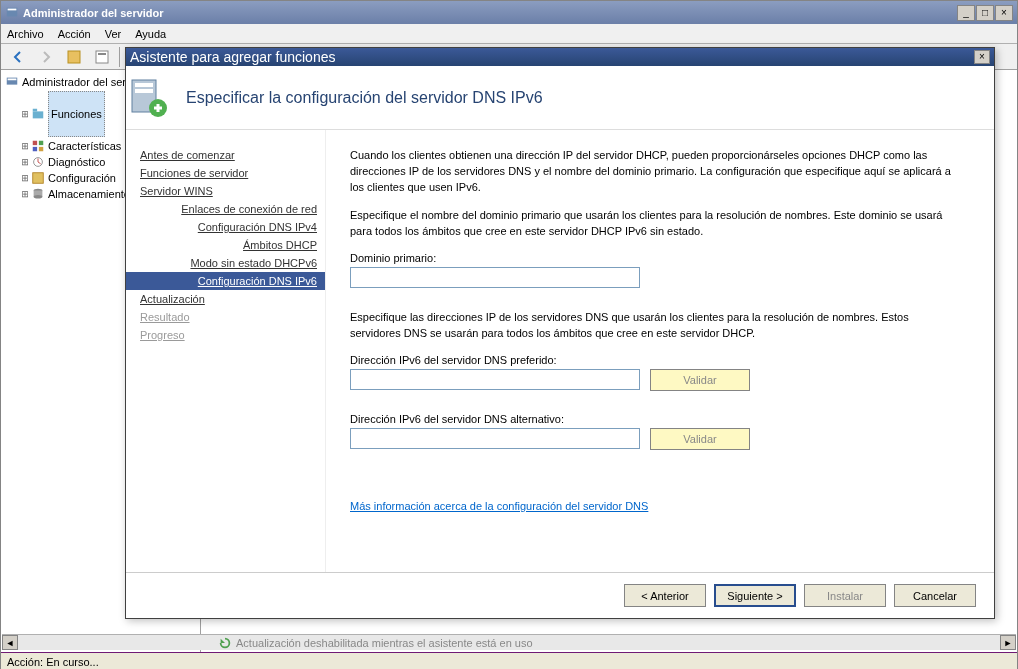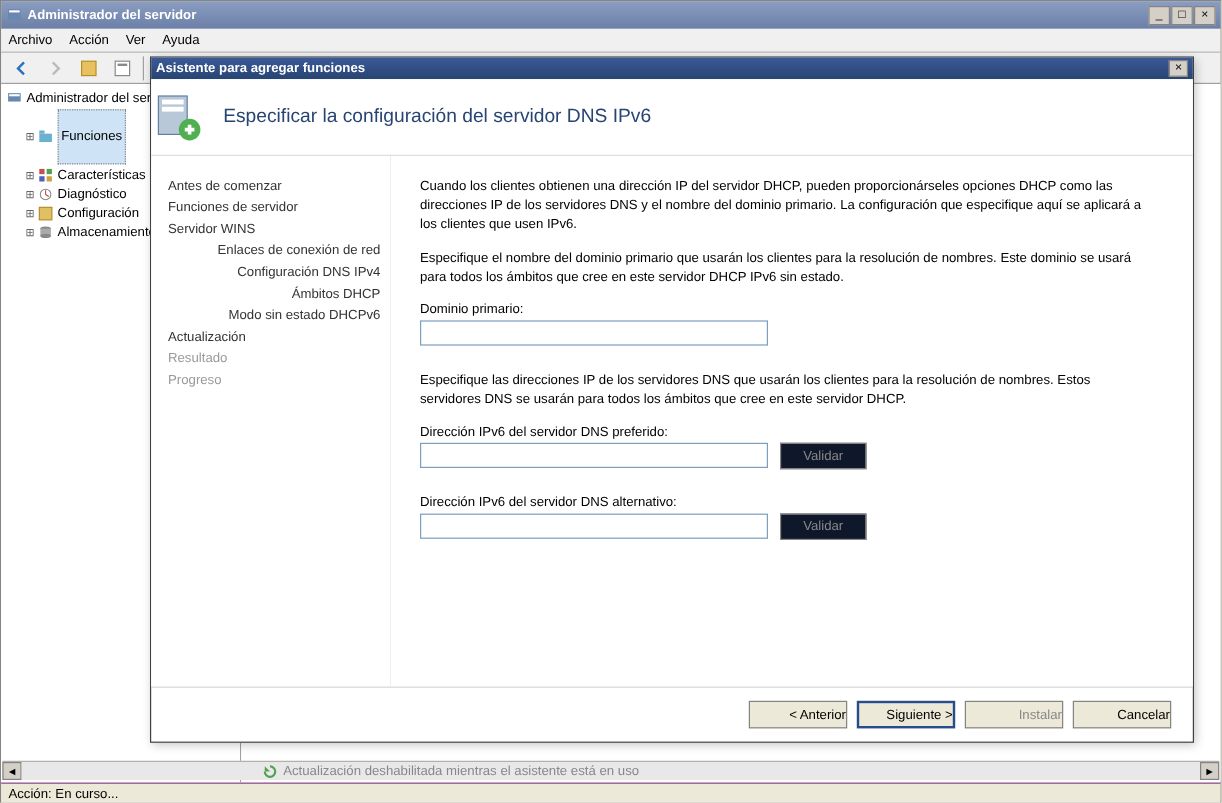--- a/index.html
+++ b/index.html
@@ -36,46 +36,46 @@
 
 .bottom-scroll { position: absolute; bottom: 18px; left: 1px; right: 1px; height: 16px; background: #ece9d8; border-top: 1px solid #b0b0b0; display: flex; }
 .bottom-scroll .track { flex: 1; background: #e8e8e8; display: flex; align-items: center; padding-left: 200px; }
 .bottom-scroll .track .upd-icon { width: 14px; height: 14px; display: inline-block; margin-right: 4px; }
 .bottom-scroll .track .upd-text { color: #888; font-size: 11px; }
 .bottom-scroll .sbtn { width: 16px; background: #d4d0c8; border: 1px solid #848484; text-align: center; line-height: 14px; font-size: 9px; }
 
 
 .wizard { position: absolute; top: 47px; left: 125px; width: 870px; height: 572px; background: #fff; border: 1px solid #404040; box-shadow: 2px 2px 8px rgba(0,0,0,0.25); }
 .wiz-titlebar { height: 18px; background: linear-gradient(#3b5998, #274472); color: #fff; display: flex; align-items: center; padding: 0 4px; }
-.wiz-titlebar .wtext { flex: 1; font-weight: bold; font-size: 11px; }
+.wiz-titlebar .wtext { flex: 1; font-weight: normal; font-size: 14px; }
 .wiz-titlebar .wclose { width: 16px; height: 14px; border: 1px solid #848484; background: #d4d0c8; text-align: center; line-height: 11px; cursor: pointer; color: #000; font-size: 10px; }
 
 .wiz-header { height: 64px; background: #fff; border-bottom: 1px solid #ddd; display: flex; align-items: center; padding: 0 0; gap: 16px; }
 .wiz-header .hicon { width: 44px; height: 44px; position: relative; }
 .wiz-header h1 { font-size: 16px; font-weight: normal; color: #274472; }
 
 .wiz-body { display: flex; height: 442px; }
 .wiz-nav { width: 200px; background: #fff; padding: 16px 0; border-right: 1px solid #eee; }
-.wiz-nav-item { padding: 3px 8px 3px 14px; color: #333; cursor: pointer; }
+.wiz-nav-item { padding: 3px 8px 3px 14px; color: #333; cursor: pointer; text-decoration: underline; }
 .wiz-nav-item.indent { padding-left: 28px; text-align: right; }
 .wiz-nav-item.selected { background: #3b5998; color: #fff; }
 .wiz-nav-item.disabled { color: #9a9a9a; }
 
 .wiz-content { flex: 1; padding: 18px 36px 10px 24px; background: #fff; }
 .wiz-content p { margin-bottom: 12px; line-height: 1.45; }
 .form-group { margin-bottom: 22px; }
 .form-group label { display: block; margin-bottom: 3px; }
 .form-group .row { display: flex; gap: 10px; align-items: center; }
 .text-input { width: 290px; height: 21px; border: 1px solid #7b9ebd; padding: 0 3px; }
-.validate-btn { width: 72px; height: 22px; border: 1px solid #848484; background: #0f172a; cursor: pointer; }
+.validate-btn { width: 100px; height: 22px; border: 1px solid #848484; background: #fef9c3; cursor: pointer; }
 .validate-btn:disabled { color: #888; }
 .more-link { color: #0066cc; text-decoration: underline; cursor: pointer; display: inline-block; margin-top: 28px; }
 
 .wiz-footer { height: 46px; border-top: 1px solid #ccc; display: flex; align-items: center; justify-content: flex-end; padding: 0 18px; gap: 8px; }
-.wiz-btn { width: 82px; height: 23px; border: 1px solid #848484; background: #ece9d8; cursor: pointer; text-align: right; }
+.wiz-btn { width: 82px; height: 23px; border: 1px solid #848484; background: #ece9d8; cursor: pointer; }
 .wiz-btn.default { border: 2px solid #284d8e; background: #ece9d8; font-weight: normal; }
 .wiz-btn:disabled { color: #888; }
 
 .icon-server { fill: #6888b0; }
 </style>
 </head>
 <body>
 
 <div class="main-window">
   <div class="main-titlebar">
@@ -228,20 +228,21 @@
 
   <div class="wiz-body">
     <div class="wiz-nav">
       <div class="wiz-nav-item">Antes de comenzar</div>
       <div class="wiz-nav-item">Funciones de servidor</div>
       <div class="wiz-nav-item">Servidor WINS</div>
       <div class="wiz-nav-item indent">Enlaces de conexión de red</div>
       <div class="wiz-nav-item indent">Configuración DNS IPv4</div>
       <div class="wiz-nav-item indent">Ámbitos DHCP</div>
       <div class="wiz-nav-item indent">Modo sin estado DHCPv6</div>
+      <div class="wiz-nav-item indent selected">Configuración DNS IPv6</div>
       <div class="wiz-nav-item">Actualización</div>
       <div class="wiz-nav-item disabled">Resultado</div>
       <div class="wiz-nav-item disabled">Progreso</div>
     </div>
 
     <div class="wiz-content">
       <p>Cuando los clientes obtienen una dirección IP del servidor DHCP, pueden proporcionárseles opciones DHCP como las direcciones IP de los servidores DNS y el nombre del dominio primario. La configuración que especifique aquí se aplicará a los clientes que usen IPv6.</p>
       <p>Especifique el nombre del dominio primario que usarán los clientes para la resolución de nombres. Este dominio se usará para todos los ámbitos que cree en este servidor DHCP IPv6 sin estado.</p>
 
       <div class="form-group">
@@ -260,20 +261,21 @@
       </div>
 
       <div class="form-group">
         <label>Dirección IPv6 del servidor DNS alternativo:</label>
         <div class="row">
           <input type="text" class="text-input" style="">
           <button class="validate-btn" disabled="">Validar</button>
         </div>
       </div>
 
+      <a class="more-link">Más información acerca de la configuración del servidor DNS</a>
     </div>
   </div>
 
   <div class="wiz-footer">
     <button class="wiz-btn">&lt; Anterior</button>
     <button class="wiz-btn default">Siguiente &gt;</button>
     <button class="wiz-btn" disabled="">Instalar</button>
     <button class="wiz-btn">Cancelar</button>
   </div>
 </div>

